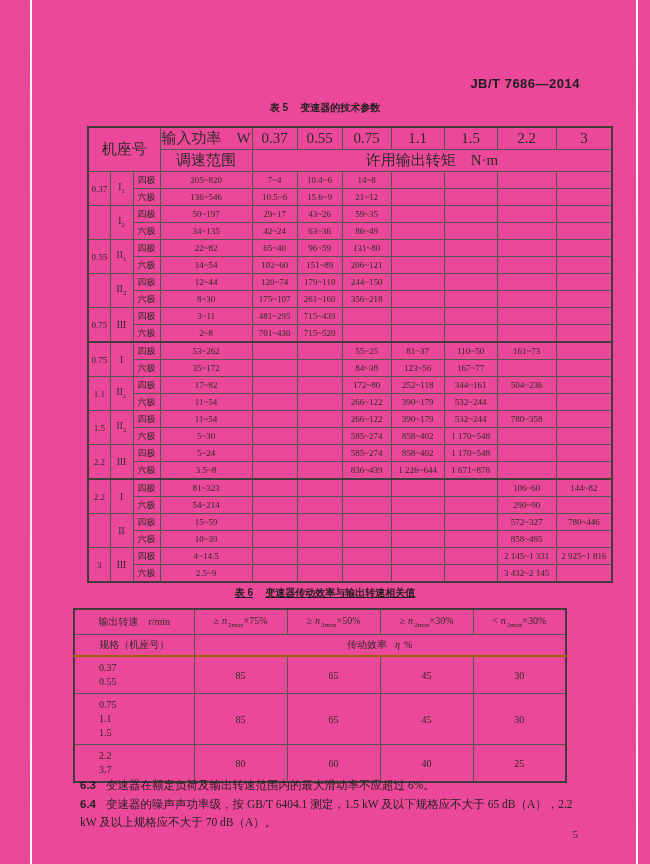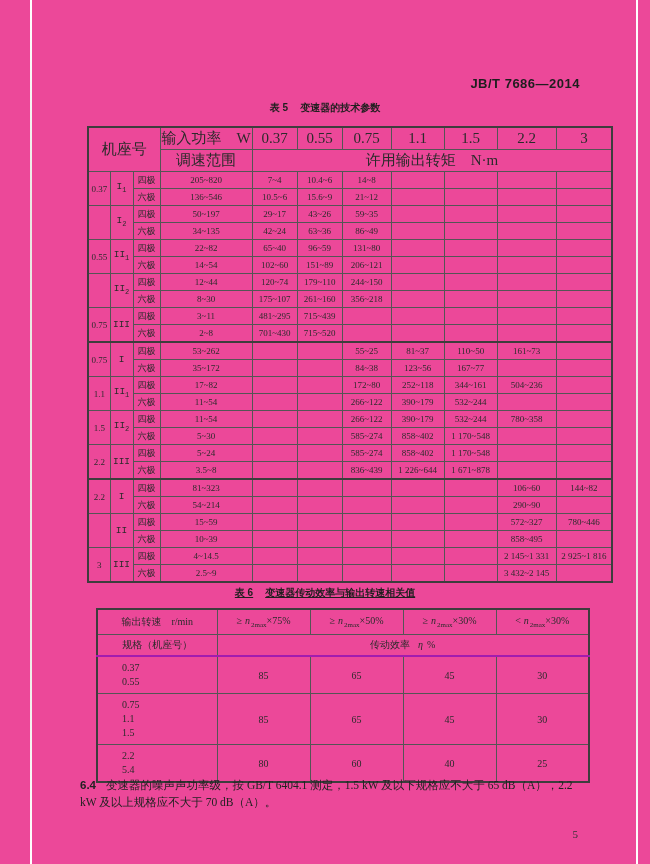--- a/index.html
+++ b/index.html
@@ -19,27 +19,27 @@
   .tbl-title .gap{display:inline-block;width:12px;}
 
   table{border-collapse:collapse;table-layout:fixed;position:absolute;border:2px solid #3d3d3d;}
   #table5{left:87px;top:126px;}
   #table5 th,#table5 td{border:1px solid #555;padding:0 1px;text-align:center;vertical-align:middle;
       font-size:9px;font-weight:normal;white-space:nowrap;overflow:hidden;color:#2b2b2b;}
   #table5 thead th{height:21px;font-size:15px;}
   #table5 tbody td{height:16px;line-height:16px;}
   #table5 tr.sec td{border-top:2px solid #3d3d3d;}
   #table5 sub,.gear-sub{font-size:7px;}
-  #table5 .c-gear{font-size:9.5px;font-family:Liberation Mono, monospace;}
-
-  #table6{left:96px;top:608px;}
+  #table5 .c-gear{font-size:9.5px;}
+
+  #table6{left:73px;top:608px;}
   #table6 th,#table6 td{border:1px solid #555;padding:0 2px;text-align:center;vertical-align:middle;
       font-size:10px;font-weight:normal;color:#2b2b2b;}
   #table6 thead tr:first-child th{height:24px;}
-  #table6 thead tr:last-child th{height:20px;border-bottom:2px solid #a21caf;}
+  #table6 thead tr:last-child th{height:20px;border-bottom:2px solid #a16207;}
   #table6 thead i{font-style:italic;margin:0 1px 0 3px;}
   #table6 thead sub{font-size:7px;}
   #table6 .eff-label i{margin:0 4px 0 8px;}
   #table6 td.spec{text-align:left;padding:4px 0 4px 24px;}
   #table6 td.spec div{height:14px;line-height:14px;}
 
   .notes{position:absolute;left:80px;top:777px;width:502px;font-size:11.5px;line-height:1.5;color:#222;}
   .notes p{margin:0 0 2px 0;}
   .note-num{font-family:"Liberation Sans",sans-serif;font-weight:bold;margin-right:10px;}
 
@@ -424,28 +424,29 @@
             <div>1.5</div>
           </td>
           <td>85</td>
           <td>65</td>
           <td>45</td>
           <td>30</td>
         </tr>
         <tr>
           <td class="spec">
             <div>2.2</div>
-            <div>5.4</div>
+            <div>3.7</div>
           </td>
           <td>80</td>
           <td>60</td>
           <td>40</td>
           <td>25</td>
         </tr>
       </tbody>
   </table>
 
   <div class="notes">
+    <p><span class="note-num">6.3</span><span>变速器在额定负荷及输出转速范围内的最大滑动率不应超过 6%。</span></p>
     <p><span class="note-num">6.4</span><span>变速器的噪声声功率级，按 GB/T 6404.1 测定，1.5 kW 及以下规格应不大于 65 dB（A），2.2 kW 及以上规格应不大于 70 dB（A）。</span></p>
   </div>
 
   <div class="page-num">5</div>
 </div>
 
 </body></html>

